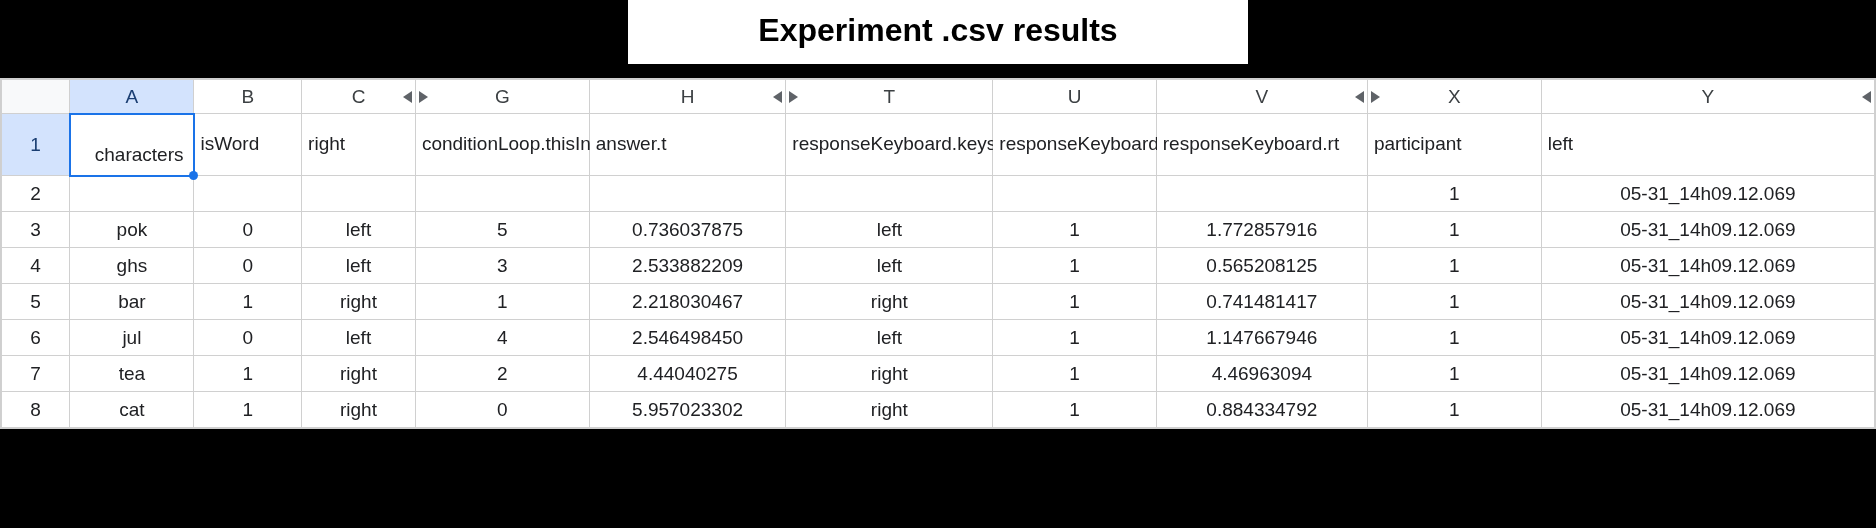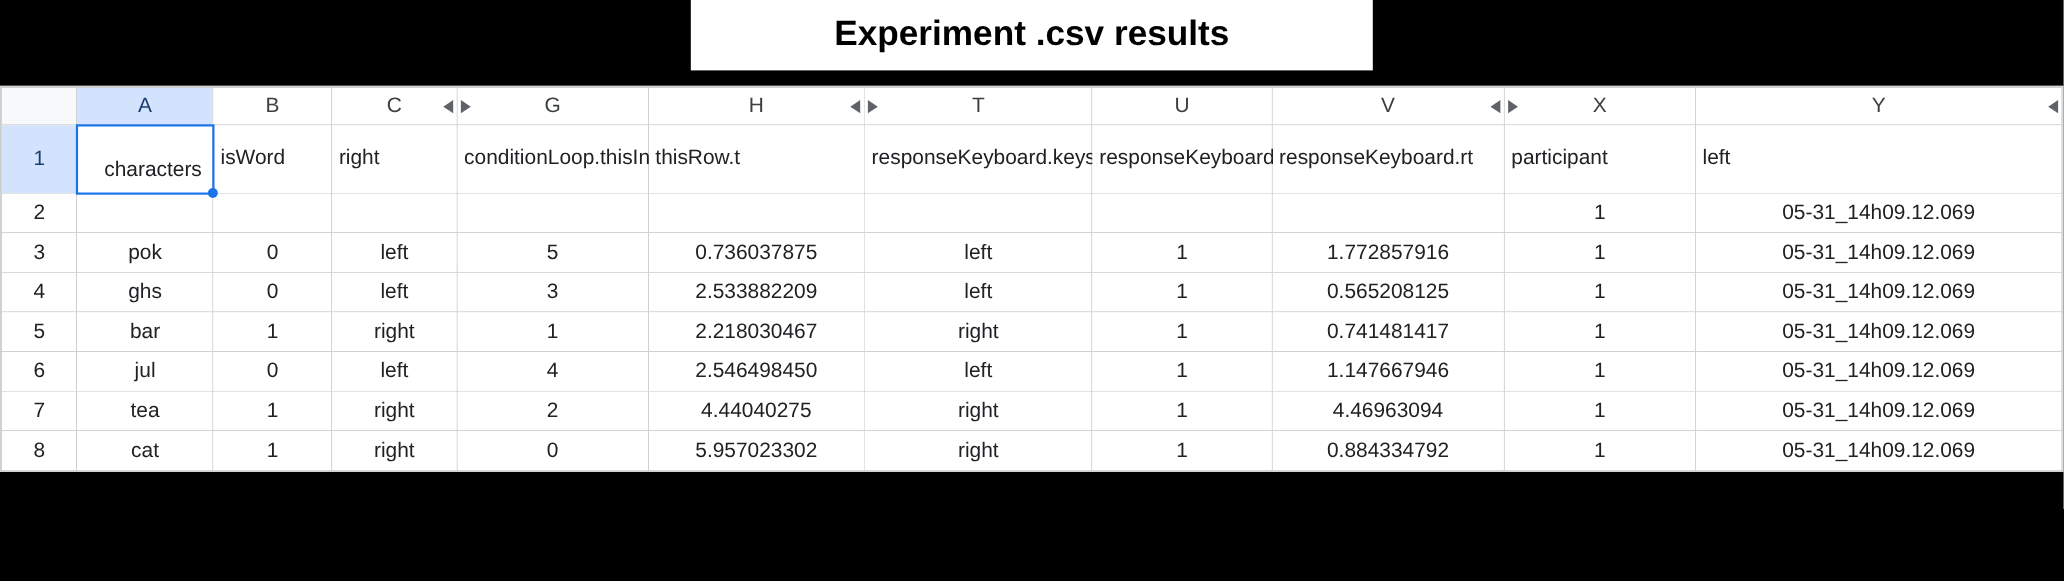--- a/index.html
+++ b/index.html
@@ -158,21 +158,21 @@
           <th class="has-arrows"><span>Y</span><span class="arrow arrow-left"></span></th>
         </tr>
       </thead>
       <tbody>
         <tr class="header-row">
           <td class="rownum sel">1</td>
           <td class="cell sel-cell"><div class="sel-handle"></div><span>characters</span></td>
           <td class="cell"><span>isWord</span></td>
           <td class="cell"><span>right</span></td>
           <td class="cell"><span>conditionLoop.thisIndex</span></td>
-          <td class="cell"><span>thisRow.t</span></td>
+          <td class="cell"><span>answer.t</span></td>
           <td class="cell"><span>responseKeyboard.keys</span></td>
           <td class="cell"><span>responseKeyboard.corr</span></td>
           <td class="cell"><span>responseKeyboard.rt</span></td>
           <td class="cell"><span>participant</span></td>
           <td class="cell"><span>left</span></td>
         </tr>
         <tr class="data-row">
           <td class="rownum">2</td>
           <td class="cell"><span></span></td>
           <td class="cell"><span></span></td>

